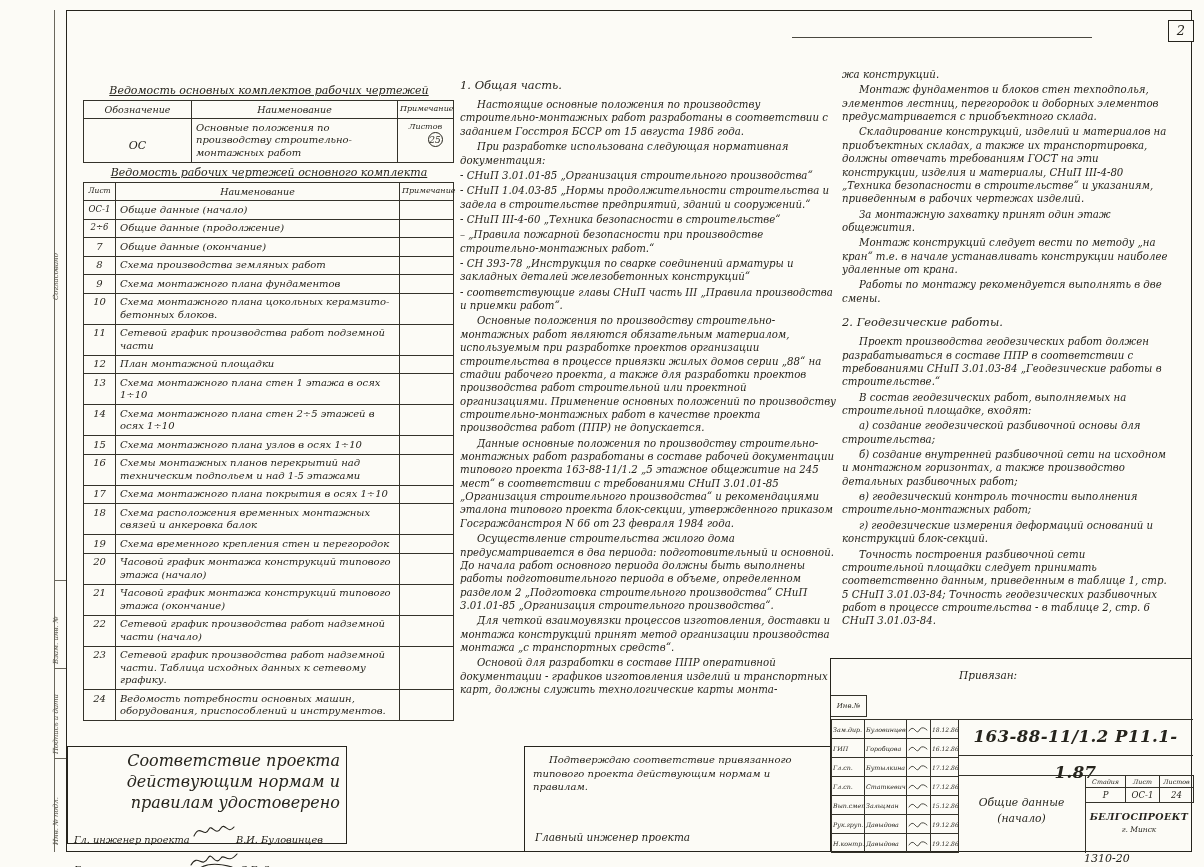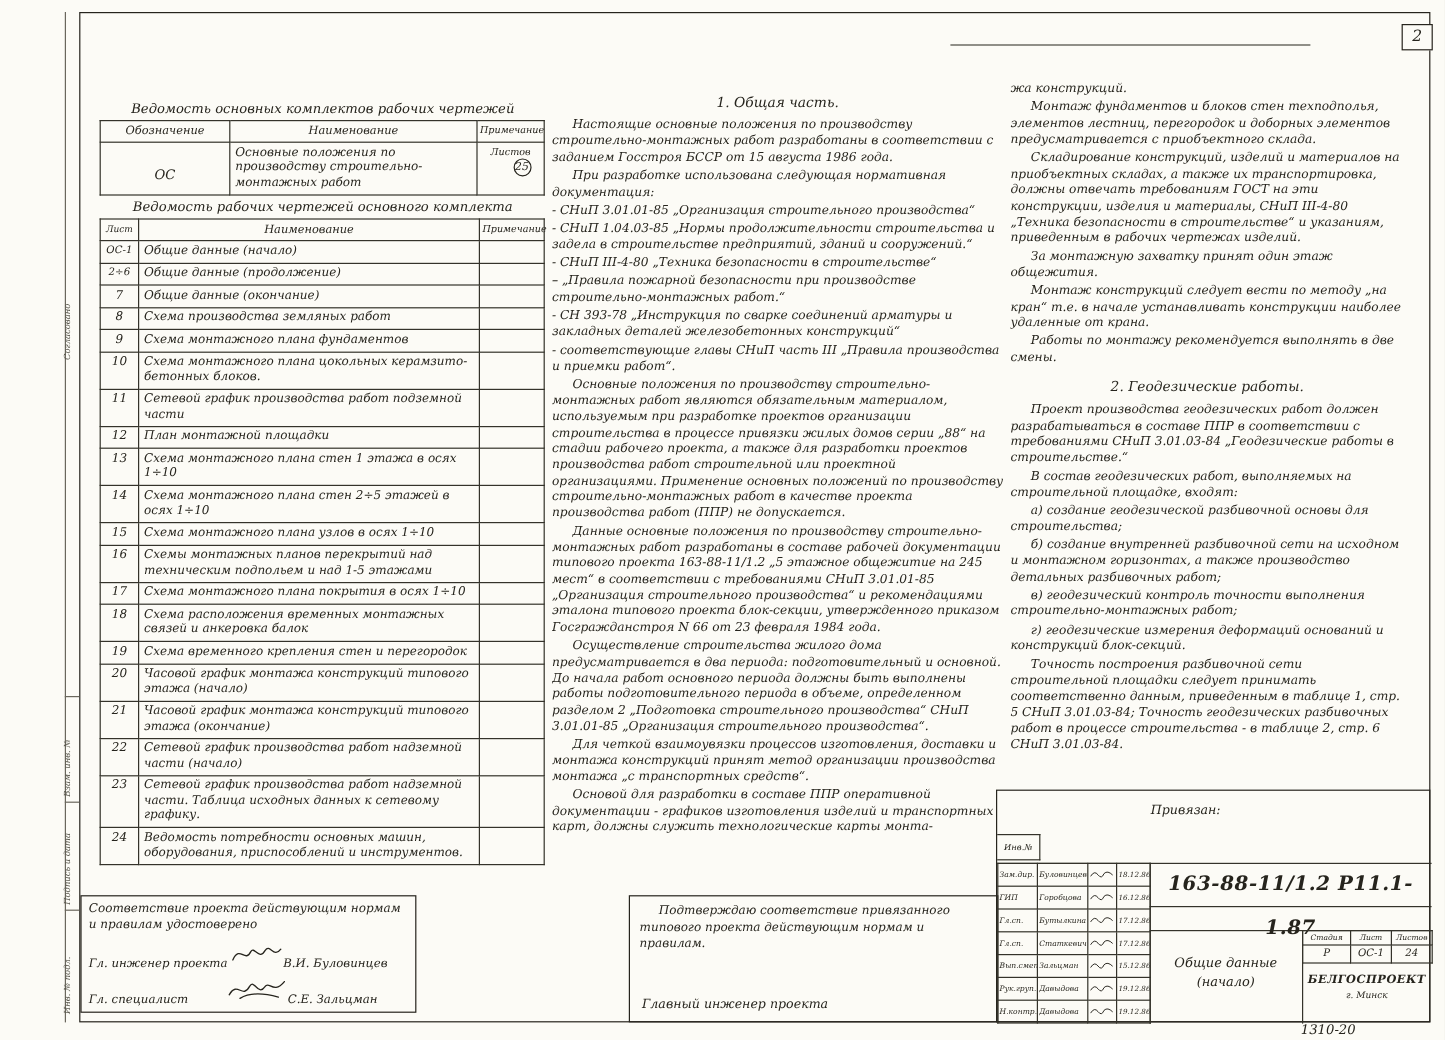--- a/index.html
+++ b/index.html
@@ -14,37 +14,37 @@
   }
   .page { position:absolute; inset:0; background:#fcfbf6; }
   .frame { position:absolute; left:66px; top:10px; width:1126px; height:842px; border:1.6px solid #26241d; }
   .bind-line { position:absolute; left:54px; top:10px; height:842px; border-left:1px solid #6a675d; }
   .strip-tick { position:absolute; left:54px; width:12px; border-top:1px solid #6a675d; }
   .side-label { position:absolute; left:52px; transform:rotate(-90deg); transform-origin:0 0; font-size:7px; white-space:nowrap; color:#56544a; }
   .stray-line { position:absolute; border-top:1.2px solid #4a4840; }
 
   .page-num-box { position:absolute; left:1168px; top:20px; width:26px; height:22px; border:1.3px solid #26241d; text-align:center; font-size:13px; line-height:20px; background:#fcfbf6; }
 
-  .tbl-title { position:absolute; width:372px; text-align:center; font-size:11px; white-space:nowrap; }
+  .tbl-title { position:absolute; width:372px; text-align:center; font-size:11px; white-space:nowrap;text-decoration:underline; }
 
   table.vtable { position:absolute; border-collapse:collapse; table-layout:fixed; }
   table.vtable th, table.vtable td { border:1px solid #34322a; vertical-align:top; font-weight:normal; font-style:italic; }
   table.vtable th { text-align:center; font-size:9.5px; padding:3px 2px; }
   table.vtable td { font-size:10px; line-height:1.25; padding:2.5px 4px; }
   .c-center { text-align:center; }
 
   .circ { display:inline-block; width:15px; height:15px; border:1px solid #26241d; border-radius:50%; text-align:center; font-size:9px; line-height:14px; margin-left:19px; }
 
   .textcol { position:absolute; font-size:10.2px; line-height:1.31; text-align:left; }
-  .col-title { text-align:center; font-size:11.5px; margin-bottom:5px; }
+  .col-title { font-size:11.5px; margin-bottom:5px; }
   .para { text-indent:17px; margin-bottom:2px; }
   .para-list { margin-bottom:2px; }
 
   .box { position:absolute; border:1.4px solid #26241d; background:transparent; }
-  .cert-statement { font-size:10px; line-height:1.3; padding:4px 6px 2px 6px; }
+  .cert-statement { font-size:16px; line-height:1.3; padding:4px 6px 2px 6px;text-align:right; }
   .cert-row { display:flex; align-items:flex-end; padding:2px 6px; }
   .cert-role { width:118px; font-size:9.8px; }
   .cert-sig { flex:1; text-align:center; }
   .cert-name { width:104px; font-size:9.8px; text-align:left; }
 
   .confirm-statement { font-size:10px; line-height:1.35; padding:6px 8px 0 8px; text-indent:16px; }
   .confirm-signer { position:absolute; left:10px; bottom:8px; font-size:10.5px; }
 
   
   .stamp { position:absolute; left:830px; top:658px; width:362px; height:194px; border:1.4px solid #26241d; }
@@ -230,21 +230,21 @@
         </tr>
   </tbody>
     </table>
 
   <div class="textcol" style="left:460px; top:78px; width:376px; height:668px; overflow:hidden;">
     <div class="col-title">1. Общая часть.</div>
     <div class="para">Настоящие основные положения по производству строительно-монтажных работ разработаны в соответствии с заданием Госстроя БССР от 15 августа 1986 года.</div>
     <div class="para">При разработке использована следующая нормативная документация:</div>
     <div class="para-list">- СНиП 3.01.01-85 „Организация строительного производства“</div>
     <div class="para-list">- СНиП 1.04.03-85 „Нормы продолжительности строительства и задела в строительстве предприятий, зданий и сооружений.“</div>
-    <div class="para-list">- СНиП III-4-80 „Техника безопасности в строительстве“</div>
+    <div class="para-list">- СНиП III-4-60 „Техника безопасности в строительстве“</div>
     <div class="para-list">– „Правила пожарной безопасности при производстве строительно-монтажных работ.“</div>
     <div class="para-list">- СН 393-78 „Инструкция по сварке соединений арматуры и закладных деталей железобетонных конструкций“</div>
     <div class="para-list">- соответствующие главы СНиП часть III „Правила производства и приемки работ“.</div>
     <div class="para">Основные положения по производству строительно-монтажных работ являются обязательным материалом, используемым при разработке проектов организации строительства в процессе привязки жилых домов серии „88“ на стадии рабочего проекта, а также для разработки проектов производства работ строительной или проектной организациями. Применение основных положений по производству строительно-монтажных работ в качестве проекта производства работ (ППР) не допускается.</div>
     <div class="para">Данные основные положения по производству строительно-монтажных работ разработаны в составе рабочей документации типового проекта 163-88-11/1.2 „5 этажное общежитие на 245 мест“ в соответствии с требованиями СНиП 3.01.01-85 „Организация строительного производства“ и рекомендациями эталона типового проекта блок-секции, утвержденного приказом Госгражданстроя N 66 от 23 февраля 1984 года.</div>
     <div class="para">Осуществление строительства жилого дома предусматривается в два периода: подготовительный и основной. До начала работ основного периода должны быть выполнены работы подготовительного периода в объеме, определенном разделом 2 „Подготовка строительного производства“ СНиП 3.01.01-85 „Организация строительного производства“.</div>
     <div class="para">Для четкой взаимоувязки процессов изготовления, доставки и монтажа конструкций принят метод организации производства монтажа „с транспортных средств“.</div>
     <div class="para">Основой для разработки в составе ППР оперативной документации - графиков изготовления изделий и транспортных карт, должны служить технологические карты монта-</div>
   </div>
 

